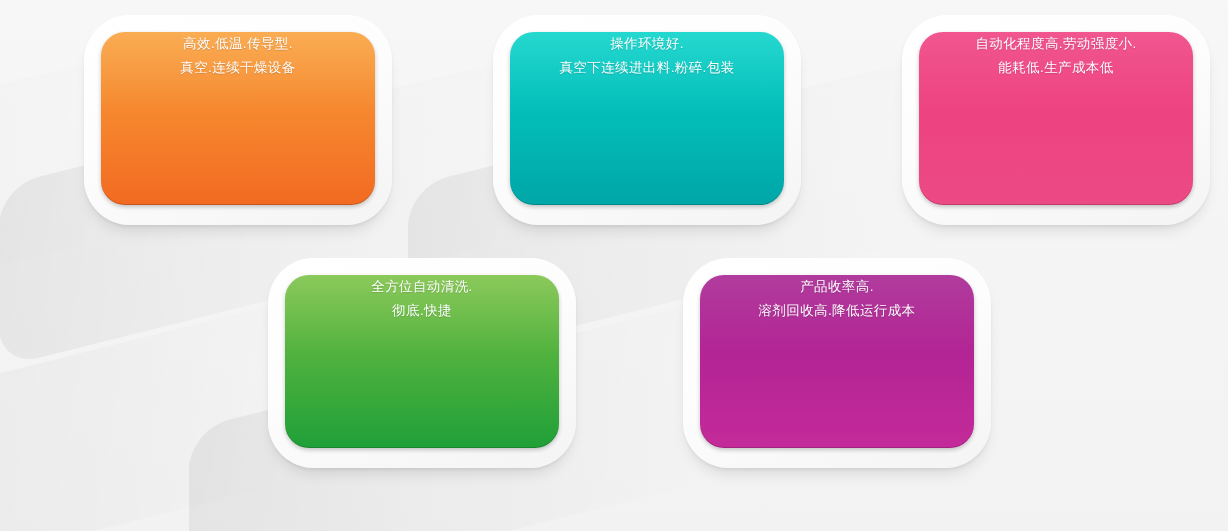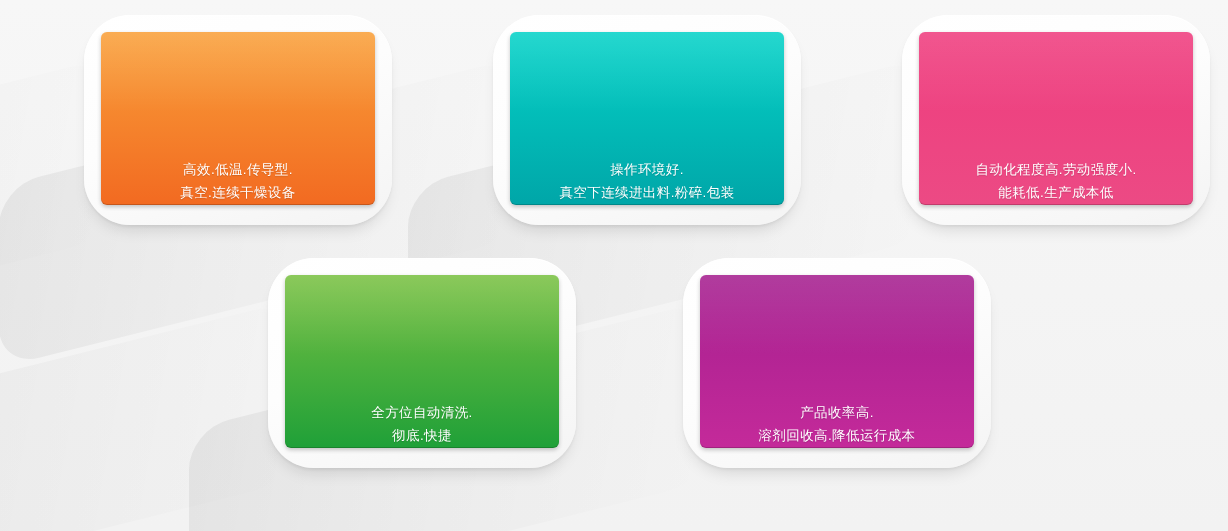--- a/index.html
+++ b/index.html
@@ -43,23 +43,23 @@
       0 2px 3px rgba(0,0,0,0.05);
     padding: 17px 17px 20px 17px;
     box-sizing: border-box;
   }
 
   
   .panel {
     position: relative;
     width: 100%;
     height: 100%;
-    border-radius: 6px;
+    border-radius: 24px;
     display: flex;
-    align-items: flex-end;
+    align-items: flex-start;
     justify-content: center;
     box-shadow:
       0 2px 4px rgba(0,0,0,0.22),
       0 -1px 0 rgba(0,0,0,0.18) inset;
     overflow: hidden;
   }
 
   
   .panel::after {
     content: "";

